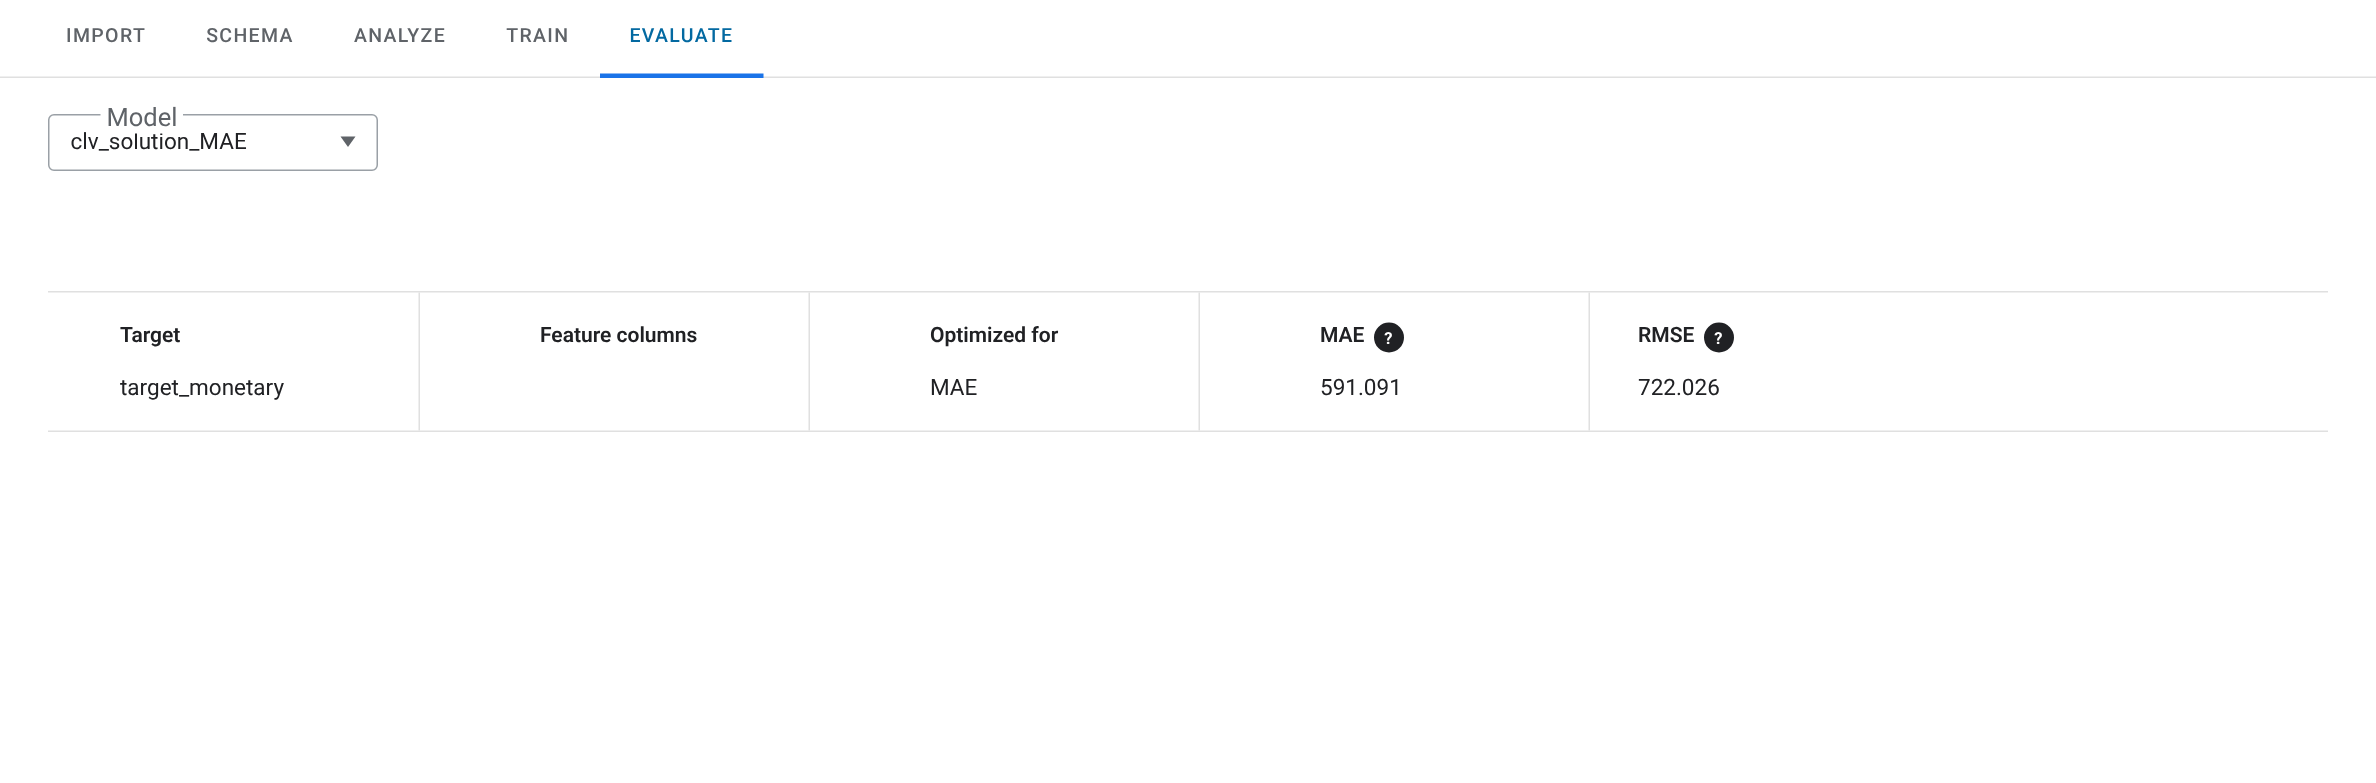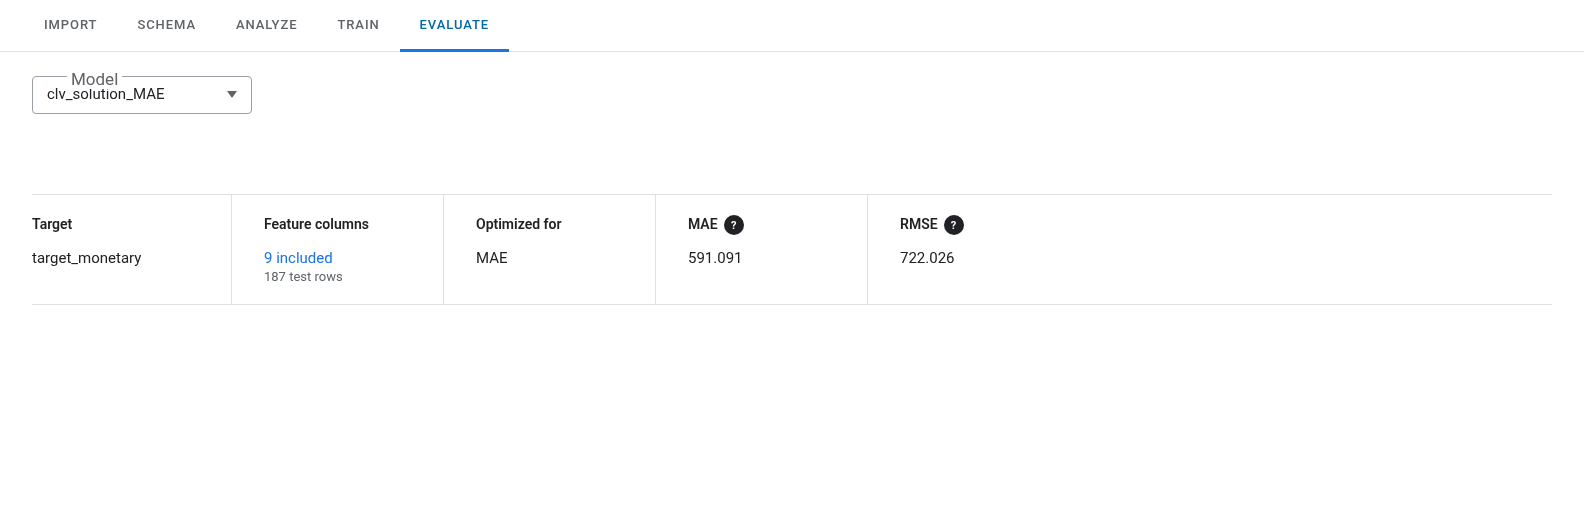--- a/index.html
+++ b/index.html
@@ -88,20 +88,21 @@
     }
     .data-col {
       padding: 20px 32px 20px 0;
       display: flex;
       flex-direction: column;
       gap: 14px;
     }
     .data-col:not(:last-child) {
       border-right: 1px solid #e0e0e0;
       margin-right: 32px;
+      margin-left: 48px;
     }
     .data-col-target {
       min-width: 200px;
     }
     .data-col-feature {
       min-width: 180px;
     }
     .data-col-optimized {
       min-width: 180px;
     }
@@ -184,24 +185,20 @@
 <div class="data-section">
   <div class="data-table">
 
     <div class="data-col data-col-target">
       <span class="col-header">Target</span>
       <span class="col-value">target_monetary</span>
     </div>
 
     <div class="data-col data-col-feature">
       <span class="col-header">Feature columns</span>
-      <div>
-        <a class="col-value-link">9 included</a>
-        <div class="col-value-sub">187 test rows</div>
-      </div>
     </div>
 
     <div class="data-col data-col-optimized">
       <span class="col-header">Optimized for</span>
       <span class="col-value">MAE</span>
     </div>
 
     <div class="data-col data-col-mae">
       <div class="col-header-with-icon">
         <span class="col-header">MAE</span>

